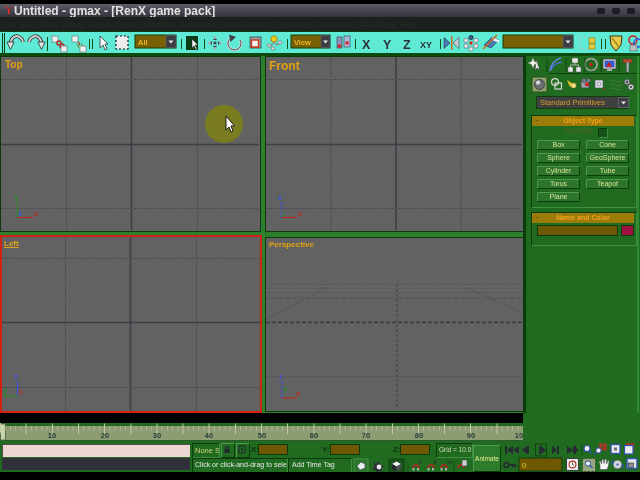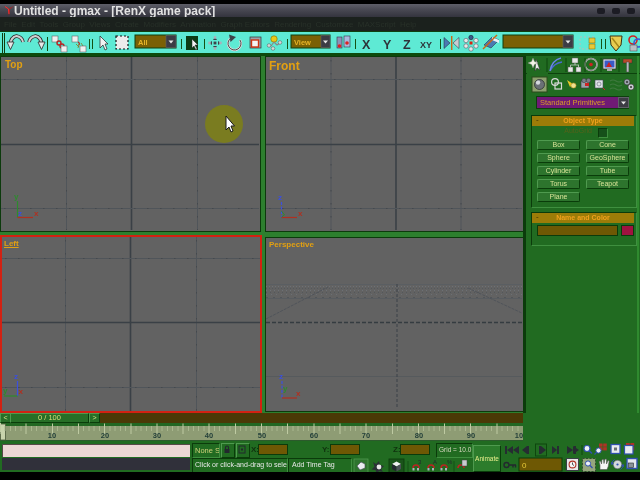--- a/index.html
+++ b/index.html
@@ -310,21 +310,21 @@
       <path d="M77 32 L79 34" stroke="#cc2222" stroke-width="1"></path>
 
       <path d="M84 25 q3 -2 6 0 q3 2 6 0 M84 29 q3 -2 6 0 q3 2 6 0 M84 33 q3 -2 6 0 q3 2 6 0" stroke="#3f7a3f" stroke-width="1.2" fill="none"></path>
 
       <circle cx="101" cy="26" r="3" fill="#9aa2aa" stroke="#333" stroke-width="0.6"></circle>
       <circle cx="105" cy="31" r="3" fill="#c8ccd0" stroke="#333" stroke-width="0.6"></circle>
       <circle cx="101" cy="26" r="1" fill="#333"></circle>
         <circle cx="105" cy="31" r="1" fill="#333"></circle>
     </svg>
 
-    <div class="abs" style="left:10px;top:40px;width:93px;height:13px;background:#701a75;border:1px solid #0e3e0e;box-sizing:border-box;">
+    <div class="abs" style="left:10px;top:40px;width:93px;height:13px;background:#404040;border:1px solid #0e3e0e;box-sizing:border-box;">
       <div class="abs" style="left:3px;top:1px;font-size:7.5px;color:#d89c28;white-space:nowrap;">Standard Primitives</div>
     </div>
     <div class="abs" style="left:92px;top:41px;width:11px;height:11px;background:#3c3c44;border:1px solid #606068;box-sizing:border-box;">
       <svg width="9" height="9">
           <path d="M2 3.5 L7 3.5 L4.5 6.5 Z" fill="#e8e8e8"></path>
         </svg>
     </div>
 
     <div class="abs sunk" style="left:5px;top:59px;width:104px;height:91px;"></div>
     <div class="abs" style="left:6px;top:60px;width:102px;height:10px;background:#9c7c08;">
@@ -349,25 +349,20 @@
       <div class="abs" style="left:4px;top:-1px;font-size:8px;color:#3a3006;">-</div>
       <div class="abs" style="left:0;top:1px;width:102px;text-align:center;font-size:7px;font-weight:bold;color:#f0a01c;">Name and Color</div>
     </div>
     <div class="abs" style="left:11px;top:169px;width:81px;height:11px;background:#6e5804;border:1px solid #0b3b0b;box-sizing:border-box;"></div>
     <div class="abs" style="left:95px;top:169px;width:13px;height:11px;background:#a01240;border:1px solid #0b3b0b;box-sizing:border-box;"></div>
     <div class="abs" style="left:0;top:380px;width:114px;height:2px;background:#2f8a2f;"></div>
 
     <div class="abs" style="left:111px;top:0;width:2px;height:382px;background:#2f8a2f;"></div>
   </div>
 
-  <div class="abs" style="left:0;top:413px;width:523px;height:10px;background:#4a3906;">
-    <div class="abs raise" style="left:0;top:0;width:9px;height:8px;background:#276f27;text-align:center;font-size:7px;color:#cfe08a;line-height:8px;">&lt;</div>
-    <div class="abs raise" style="left:10px;top:0;width:77px;height:8px;background:#276f27;text-align:center;font-size:7.5px;color:#d8dc7a;line-height:8px;">0 / 100</div>
-    <div class="abs raise" style="left:89px;top:0;width:9px;height:8px;background:#276f27;text-align:center;font-size:7px;color:#cfe08a;line-height:8px;">&gt;</div>
-  </div>
 
   <div class="abs" style="left:0;top:423px;width:603px;height:18px;">
     <svg width="523" height="18" viewBox="0 0 523 18">
       <rect x="0" y="0" width="523" height="3" fill="#226722"></rect>
       <rect x="0" y="3" width="523" height="14" fill="#8e9c74"></rect>
       <rect x="0" y="17" width="523" height="1" fill="#2c5a2c"></rect>
       <rect x="0.5" y="1" width="5" height="16" fill="#c8d4ac" stroke="#4a5a3a" stroke-width="0.8"></rect>
       <g stroke="#c2cfa6" stroke-width="1">
         <line x1="0.5" y1="0" x2="0.5" y2="9"></line>
       </g>

